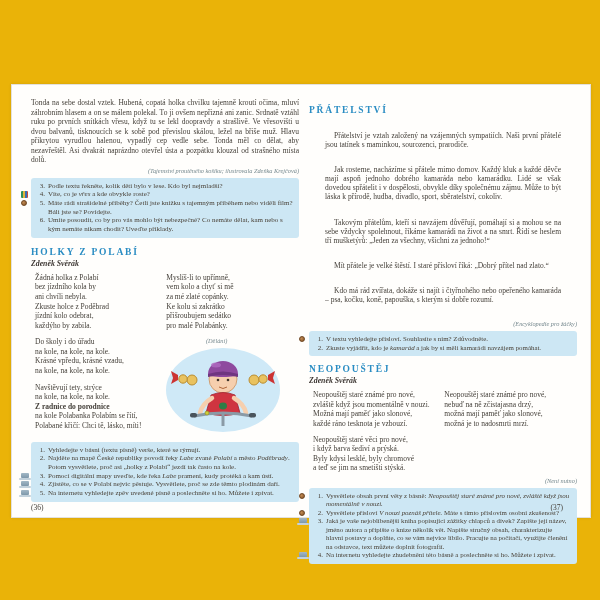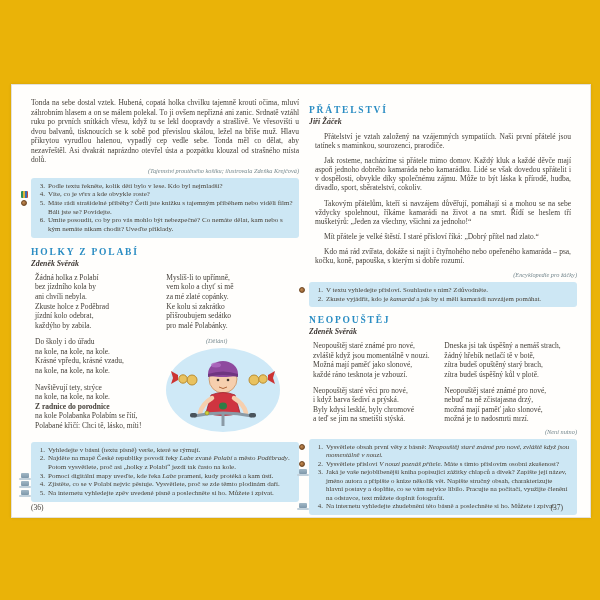--- a/index.html
+++ b/index.html
@@ -13,21 +13,21 @@
   .spread{
     position:absolute;left:11px;top:84px;width:578px;height:432px;
     background:#fffefc;border:1px solid #e3e1dd;
     box-shadow:0 0 3px rgba(0,0,0,0.10);
   }
   .page{position:absolute;top:0;height:100%;}
   .page.left{left:19px;width:268px;}
   .page.right{left:297px;width:268px;}
 
   .prose{font-size:7.5px;line-height:9.5px;text-align:justify;margin:13px 0 0 0;}
-  .paras .para{font-size:7.5px;line-height:9.1px;text-align:justify;margin:6px;text-indent:9px;}
+  .paras .para{font-size:7.5px;line-height:9.1px;text-align:justify;margin:16px;text-indent:9px;}
   .attr{font-size:6.3px;font-style:italic;color:#74878d;text-align:right;margin:2px 0 2px 0;}
 
   .qbox{position:relative;background:#cde7f4;border-radius:3px;padding:4px 6px 4px 5px;margin-top:4px;}
   .q-row{position:relative;display:flex;font-size:7px;line-height:8.7px;color:#4a4238;}
   .q-num{flex:0 0 9px;text-align:right;margin-right:3px;}
   .q-text{flex:1;}
   .it{font-style:italic;}
   .q-icon{position:absolute;left:-15px;top:1px;display:inline-block;}
   .talk-icon{width:6px;height:6px;border-radius:50%;
     background:radial-gradient(circle at 35% 35%, #c18a52, #87552a);
@@ -191,21 +191,20 @@
             <span class="q-num">5.</span>
             <span class="q-text"><span>Na internetu vyhledejte zpěv uvedené písně a poslechněte si ho. Můžete i zpívat.</span></span>
           </div>
         </div>
 
       <div class="pagenum left-num">(36)</div>
     </div>
 
     <div class="page right">
       <h2 class="sec-title" style="margin-top:20px;">PŘÁTELSTVÍ</h2>
-      <div class="author">Jiří Žáček</div>
 
       <div class="paras">
           <p class="para">Přátelství je vztah založený na vzájemných sympatiích. Naši první přátelé jsou tatínek s maminkou, sourozenci, prarodiče.</p>
           <p class="para">Jak rosteme, nacházíme si přátele mimo domov. Každý kluk a každé děvče mají aspoň jednoho dobrého kamaráda nebo kamarádku. Lidé se však dovedou spřátelit i v dospělosti, obvykle díky společnému zájmu. Může to být láska k přírodě, hudba, divadlo, sport, sběratelství, cokoliv.</p>
           <p class="para">Takovým přátelům, kteří si navzájem důvěřují, pomáhají si a mohou se na sebe vždycky spolehnout, říkáme kamarádi na život a na smrt. Řídí se heslem tří mušketýrů: „Jeden za všechny, všichni za jednoho!“</p>
           <p class="para">Mít přátele je velké štěstí. I staré přísloví říká: „Dobrý přítel nad zlato.“</p>
           <p class="para">Kdo má rád zvířata, dokáže si najít i čtyřnohého nebo opeřeného kamaráda – psa, kočku, koně, papouška, s kterým si dobře rozumí.</p>
         </div>
       <div class="attr">(Encyklopedie pro žáčky)</div>
 
@@ -234,26 +233,20 @@
             </div>
             <div class="stanza">
               <div class="pline">Neopouštěj staré věci pro nové,</div>
               <div class="pline">i když barva šediví a prýská.</div>
               <div class="pline">Byly kdysi lesklé, byly chromové</div>
               <div class="pline">a teď se jim na smetišti stýská.</div>
             </div>
           </div>
         <div class="poem-col second">
             <div class="stanza">
-              <div class="pline">Dneska jsi tak úspěšný a nemáš strach,</div>
-              <div class="pline">žádný hřebík netlačí tě v botě,</div>
-              <div class="pline">zítra budeš opuštěný starý brach,</div>
-              <div class="pline">zítra budeš úspěšný kůl v plotě.</div>
-            </div>
-            <div class="stanza">
               <div class="pline">Neopouštěj staré známé pro nové,</div>
               <div class="pline">nebuď na ně zčistajasna drzý,</div>
               <div class="pline">možná mají paměť jako slonové,</div>
               <div class="pline">možná je to nadosmrti mrzí.</div>
             </div>
           </div>
       </div>
       <div class="attr" style="margin-top:-2px;">(Není nutno)</div>
 
       <div class="qbox">

